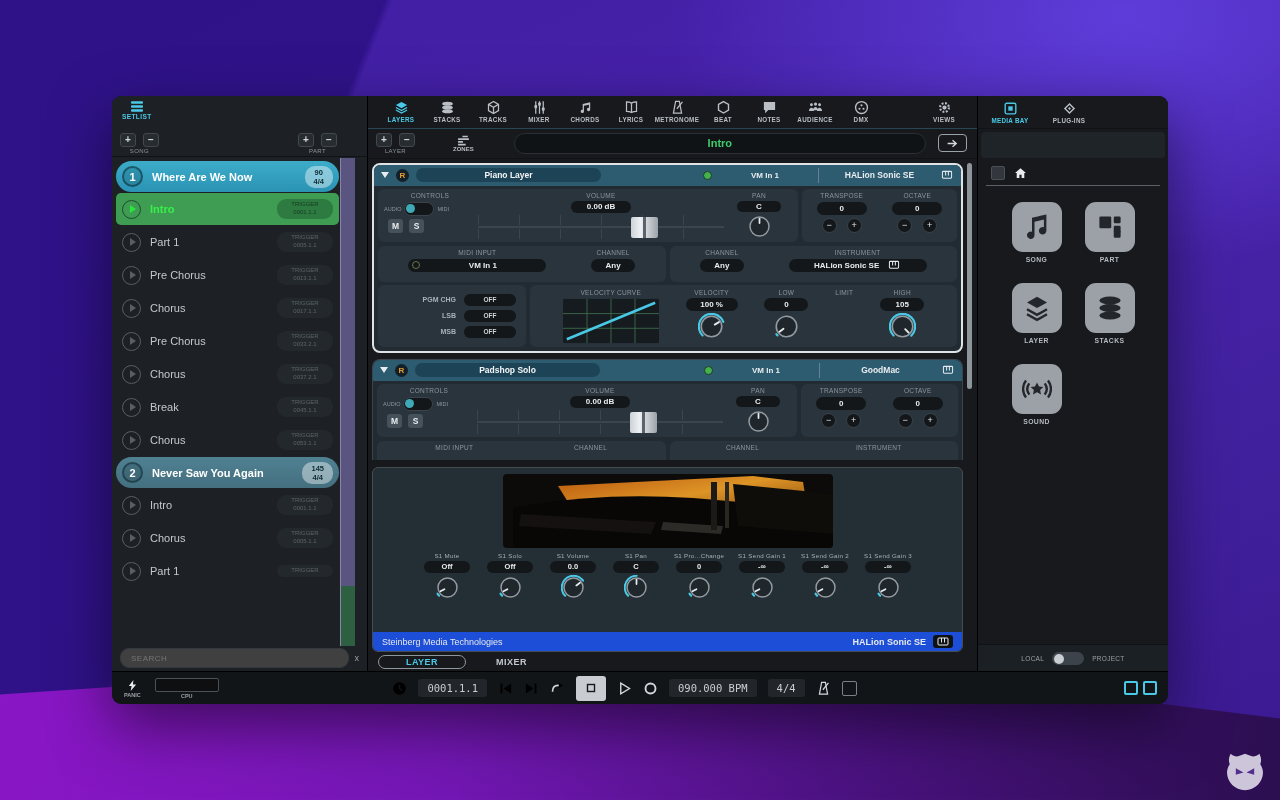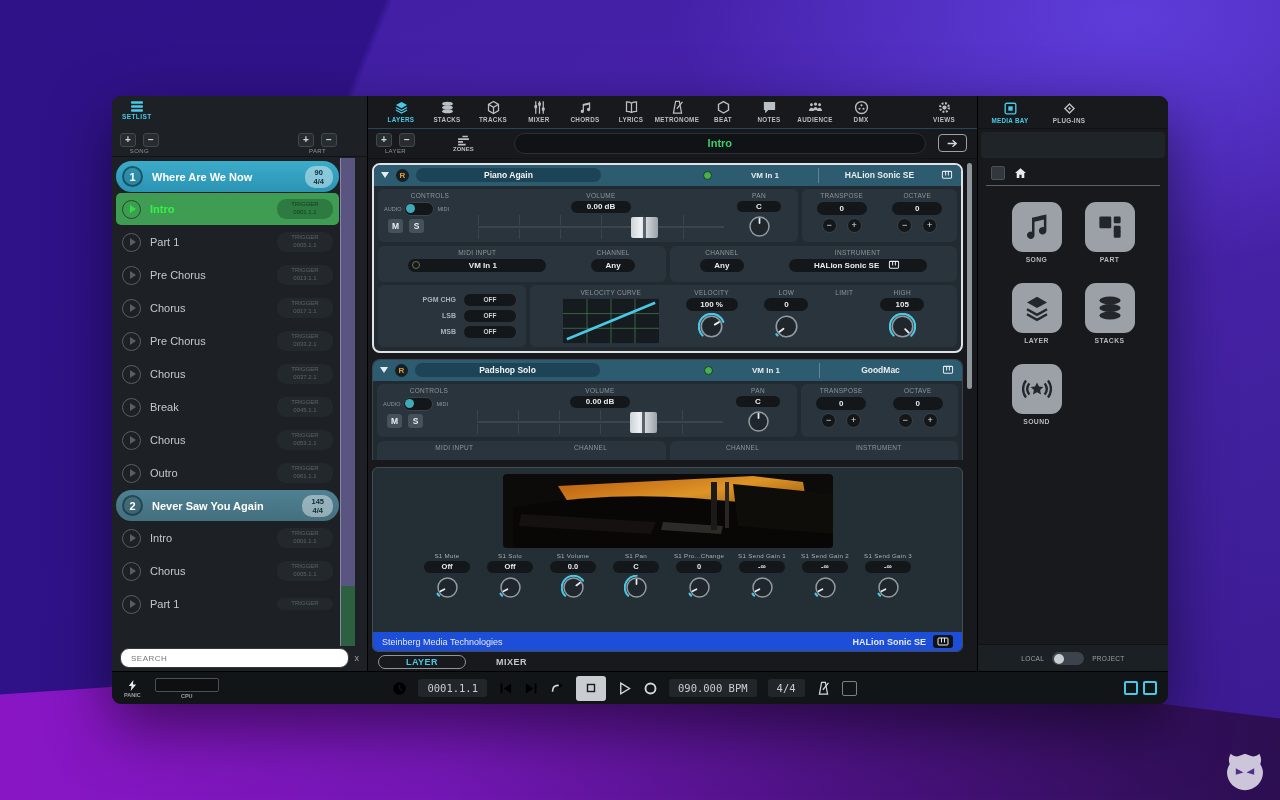--- a/index.html
+++ b/index.html
@@ -48,21 +48,21 @@
   .tbadge{background:#23282c;border-radius:9px;padding:2px 7px;text-align:center;font-size:6px;color:#5c636a;line-height:1.3;min-width:42px}
   .row.part.active{background:#3f9d53;border-radius:5px}
   .row.part.active .nm{color:#39ef49;font-weight:bold}
   .row.part.active .playc{border-color:#1c4d28}
   .row.part.active .playc i{border-left-color:#2ce43c}
   .row.part.active .tbadge{background:#2e7b41;color:#143a20}
   .sstrip{position:absolute;right:12px;top:62px;bottom:26px;width:15px;border-left:1px solid #8a84a8;box-sizing:border-box;cursor:pointer}
   .sstrip .pur{position:absolute;inset:0 0 60px 0;background:#5a5480}
   .sstrip .grn{position:absolute;left:0;right:0;bottom:0;height:60px;background:#2d5f41}
   .searchrow{height:20px;margin:2px 8px 4px 8px;display:flex;align-items:center;gap:6px}
-  .searchrow input{flex:1;height:18px;background:#ffffff;border:1px solid #33393f;border-radius:9px;color:#8d959b;
+  .searchrow input{flex:1;height:18px;background:#404040;border:1px solid #33393f;border-radius:9px;color:#8d959b;
     font-size:8px;letter-spacing:.5px;padding:0 10px;outline:none;font-family:"Liberation Sans",sans-serif}
   .searchrow .clr{color:#9aa1a7;font-size:9px;cursor:pointer}
   
   .main{width:610px;display:flex;flex-direction:column;height:576px;border-right:1px solid #000;box-sizing:border-box}
   .toolbar{height:32px;display:flex;align-items:center;padding:0 10px;border-bottom:1px solid #274754}
   .tab{display:flex;flex-direction:column;align-items:center;gap:1px;min-width:46px;color:#b9bfc4;cursor:pointer}
   .tab .icon{width:15px;height:15px}
   .tab b{font-size:6.3px;font-weight:bold;letter-spacing:.3px;white-space:nowrap}
   .tab.active{color:#49c9e6}
   .tab.push{margin-left:auto}
@@ -286,27 +286,20 @@
     <span class="nm">Break</span>
     <span class="tbadge">TRIGGER<br>0045.1.1</span>
   </div>
         <div class="row part ">
     <span class="playc">
             <i></i>
           </span>
     <span class="nm">Chorus</span>
     <span class="tbadge">TRIGGER<br>0053.1.1</span>
   </div>
-        <div class="row part ">
-    <span class="playc">
-            <i></i>
-          </span>
-    <span class="nm">Outro</span>
-    <span class="tbadge">TRIGGER<br>0061.1.1</span>
-  </div>
         <div class="row song next">
       <span class="numc">2</span>
       <span class="nm">Never Saw You Again</span>
       <span class="sbadge">145<br>4/4</span>
     </div>
         <div class="row part ">
     <span class="playc">
             <i></i>
           </span>
     <span class="nm">Intro</span>
@@ -475,21 +468,21 @@
               <path d="M3 10h15M12 4l7 6-7 6" fill="none" stroke="currentColor" stroke-width="2.4"></path>
             </svg>
         </span>
       </div>
     </div>
     <div class="layersarea">
       <section class="lpanel sel" id="layer-0">
           <div class="lp-head">
     <span class="tri"></span>
     <span class="rbtn">R</span>
-    <span class="lp-name">Piano Again</span>
+    <span class="lp-name">Piano Layer</span>
     <span class="lp-right">
       <i class="gdot"></i>
       <span class="lp-port">VM In 1</span>
       <i class="vdiv"></i>
       <span class="lp-inst">HALion Sonic SE</span>
       <span class="icon keysic">
                 <svg viewBox="0 0 24 24">
                   <rect x="2" y="3" width="20" height="15" rx="2" fill="none" stroke="currentColor" stroke-width="2.2"></rect>
                   <path d="M9 3v9M15 3v9" stroke="currentColor" stroke-width="2.2" fill="none"></path>
                 </svg>

